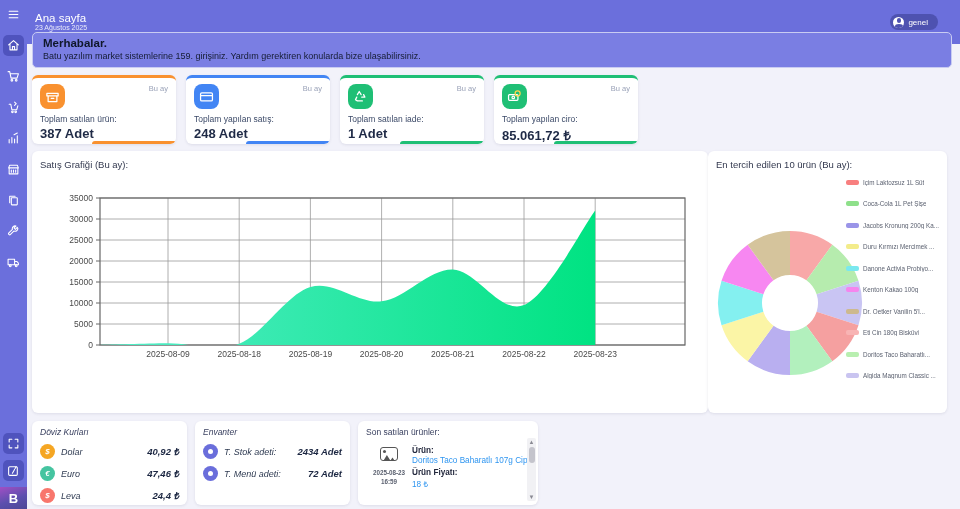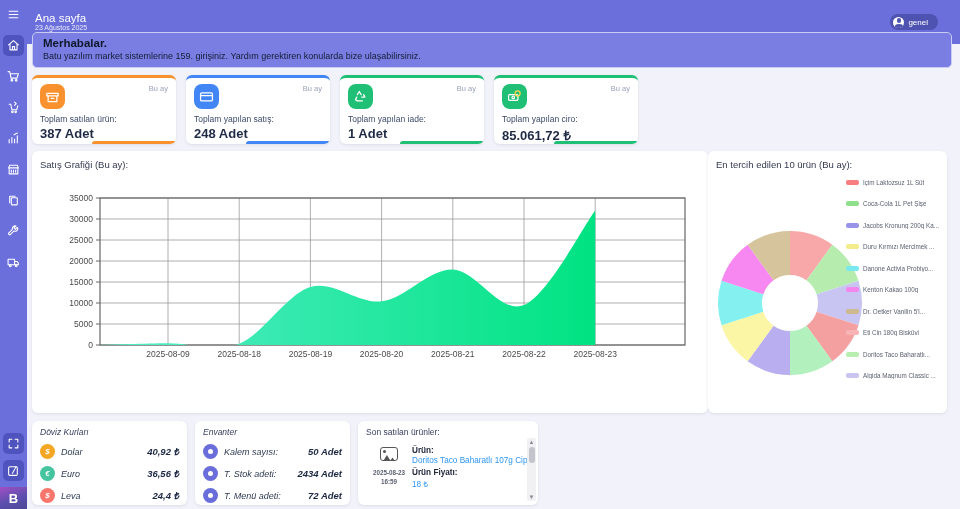--- a/index.html
+++ b/index.html
@@ -206,21 +206,21 @@
       <div class="stat-value">248 Adet</div>
       <div class="stat-underline"></div>
     </div>
     <div class="stat-card" style="--accent: #1fbf75;">
       <div class="stat-icon">
         <svg viewBox="0 0 24 24">
             <path d="M7 9l3-5 3 5M17 9l2 4h-5M8 19h7M6 13l-2 4 3 2"></path>
           </svg>
       </div>
       <span class="stat-period">Bu ay</span>
-      <div class="stat-label">Toplam yapılan iade:</div>
+      <div class="stat-label">Toplam satılan iade:</div>
       <div class="stat-value">1 Adet</div>
       <div class="stat-underline"></div>
     </div>
     <div class="stat-card" style="--accent: #1fbf75;">
       <div class="stat-icon">
         <svg viewBox="0 0 24 24">
             <rect x="2.5" y="9" width="15" height="9" rx="1.5"></rect>
             <circle cx="10" cy="13.5" r="2"></circle>
             <circle cx="17" cy="7" r="4" style="stroke:#ffd54d"></circle>
           </svg>
@@ -350,36 +350,31 @@
     <div class="mini-card cur-card">
       <div class="mini-title">Döviz Kurları</div>
       <div class="mini-row">
         <span class="cur-icon" style="--c: #f5a623;">$</span>
         <span class="mini-name">Dolar</span>
         <span class="mini-value">40,92 ₺</span>
       </div>
       <div class="mini-row">
         <span class="cur-icon" style="--c: #45c4a0;">€</span>
         <span class="mini-name">Euro</span>
-        <span class="mini-value">36,56 ₺</span>
+        <span class="mini-value">47,46 ₺</span>
       </div>
       <div class="mini-row">
         <span class="cur-icon" style="--c: #f8766c;">$</span>
         <span class="mini-name">Leva</span>
         <span class="mini-value">24,4 ₺</span>
       </div>
     </div>
 
     <div class="mini-card inv-card">
       <div class="mini-title">Envanter</div>
-      <div class="mini-row">
-        <span class="inv-icon"></span>
-        <span class="mini-name">Kalem sayısı:</span>
-        <span class="mini-value">50 Adet</span>
-      </div>
       <div class="mini-row">
         <span class="inv-icon"></span>
         <span class="mini-name">T. Stok adeti:</span>
         <span class="mini-value">2434 Adet</span>
       </div>
       <div class="mini-row">
         <span class="inv-icon"></span>
         <span class="mini-name">T. Menü adeti:</span>
         <span class="mini-value">72 Adet</span>
       </div>

